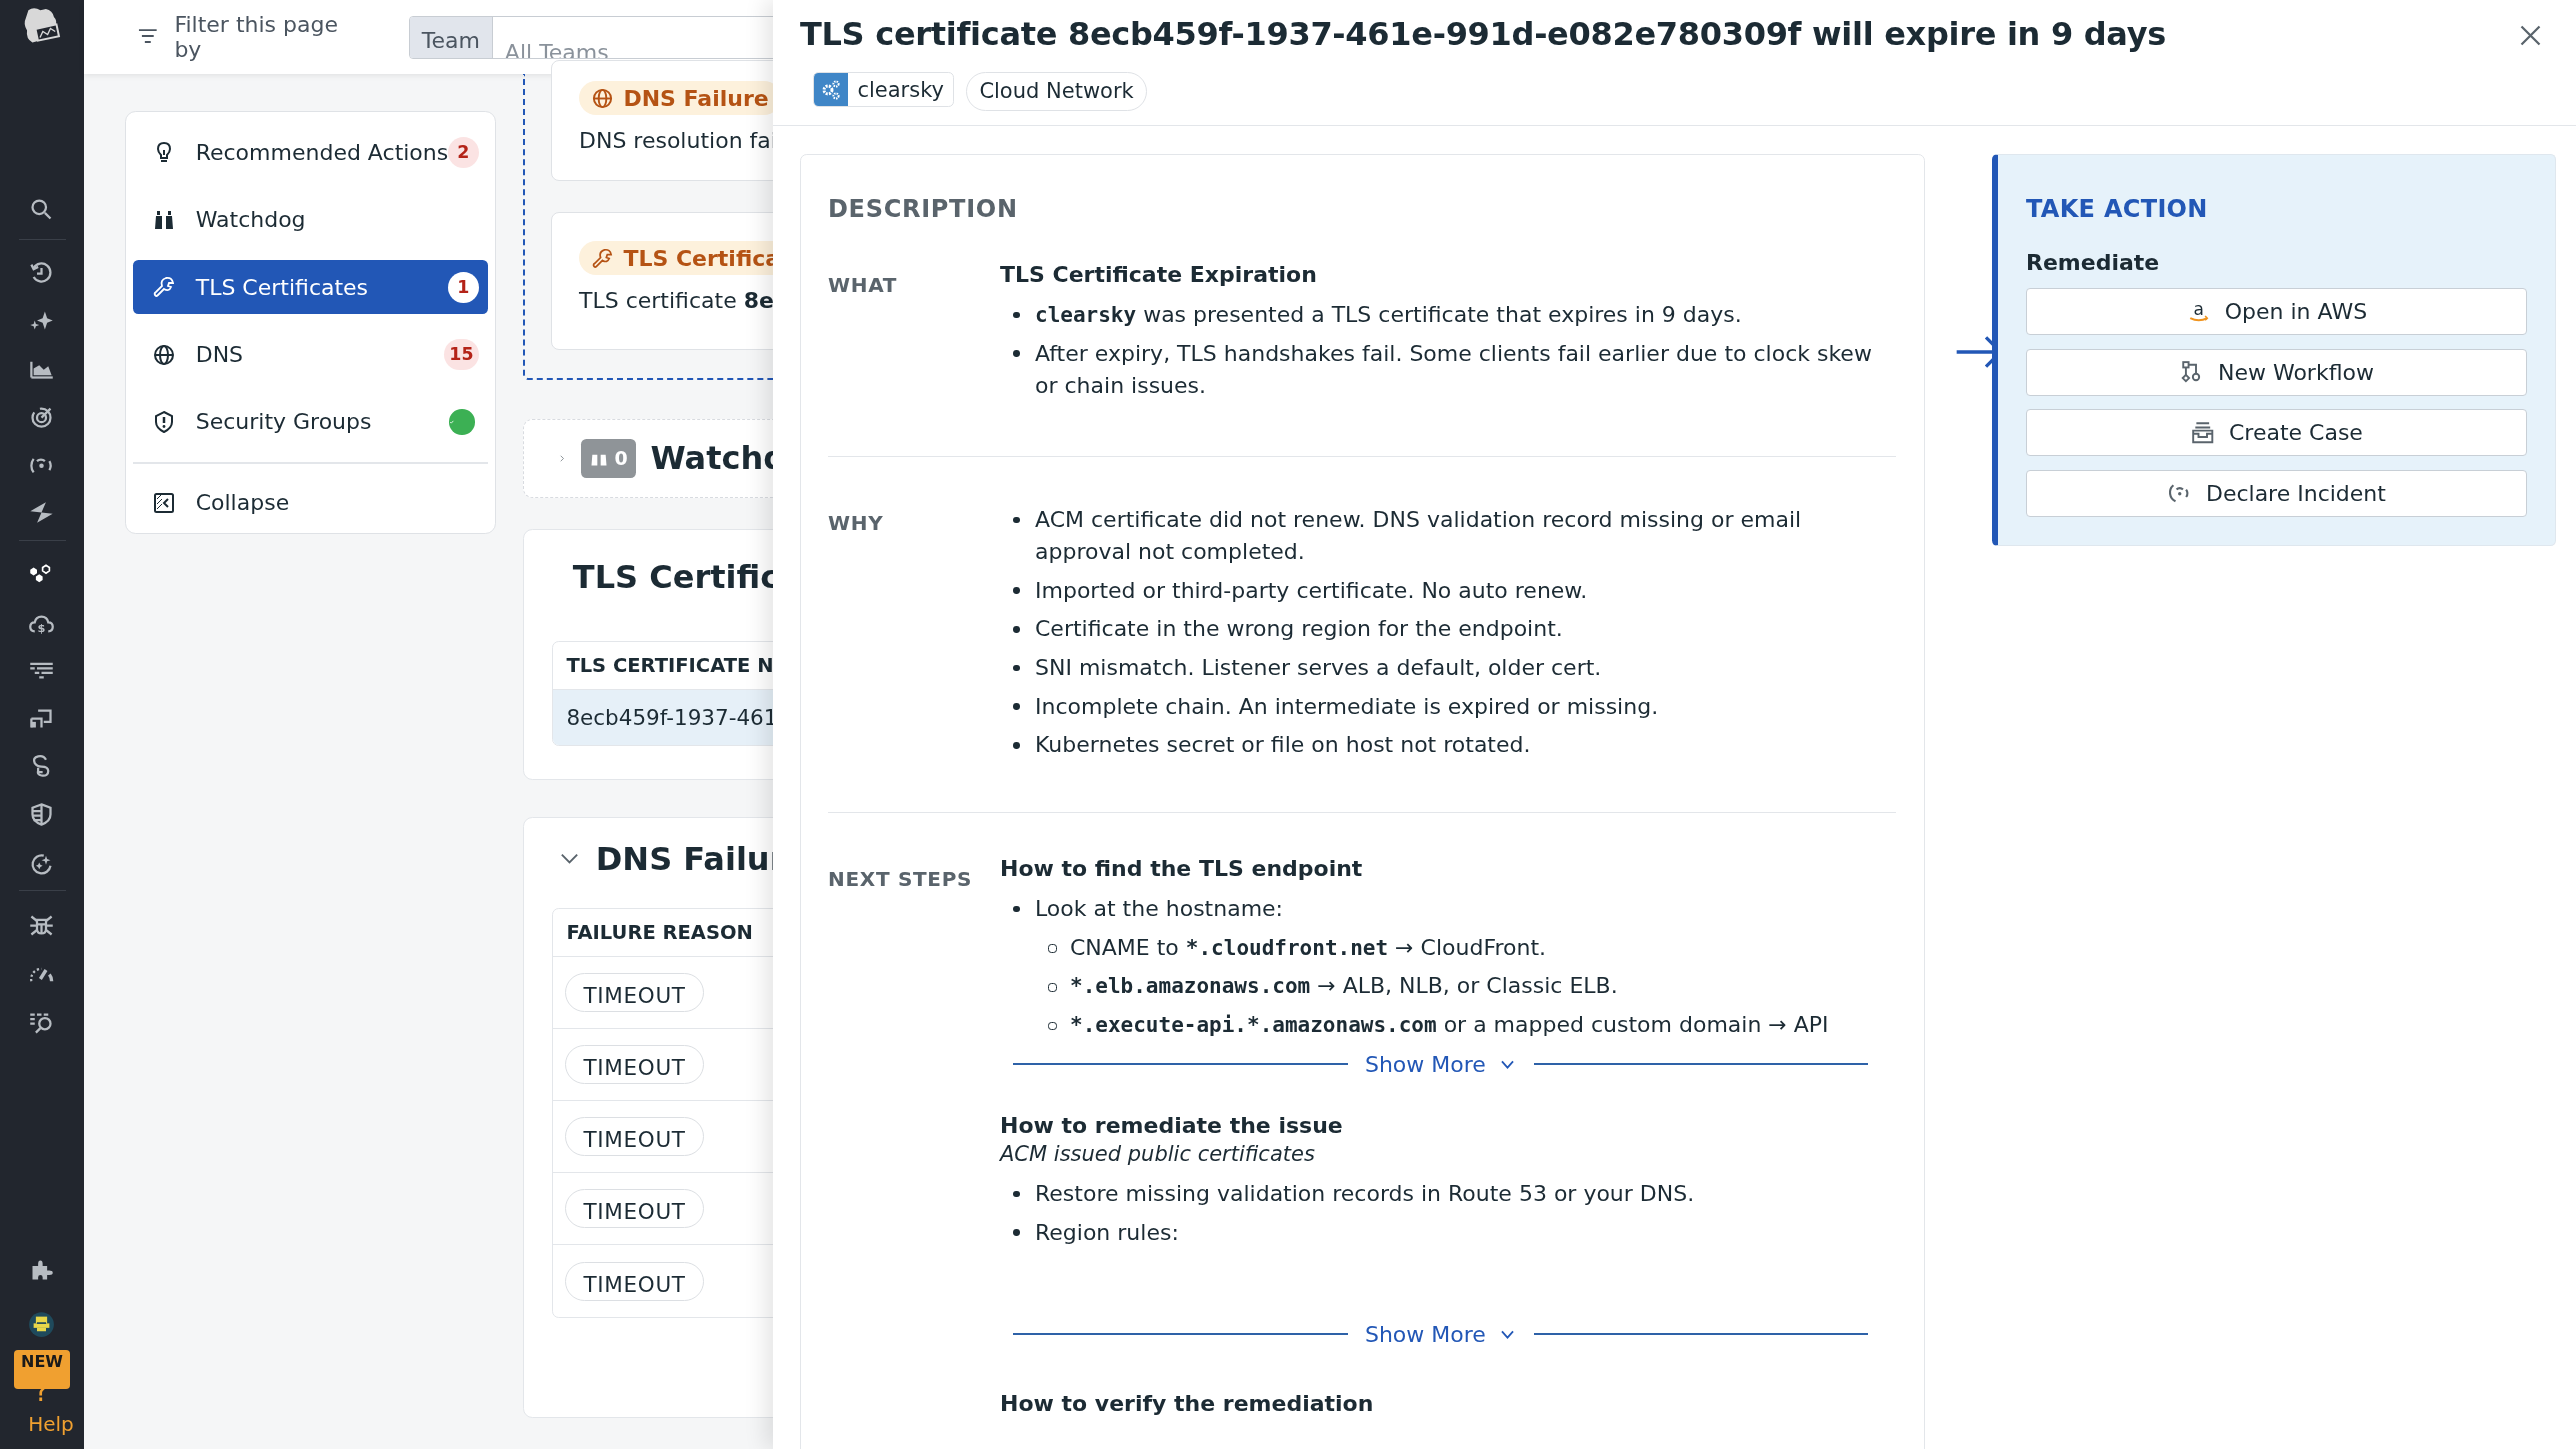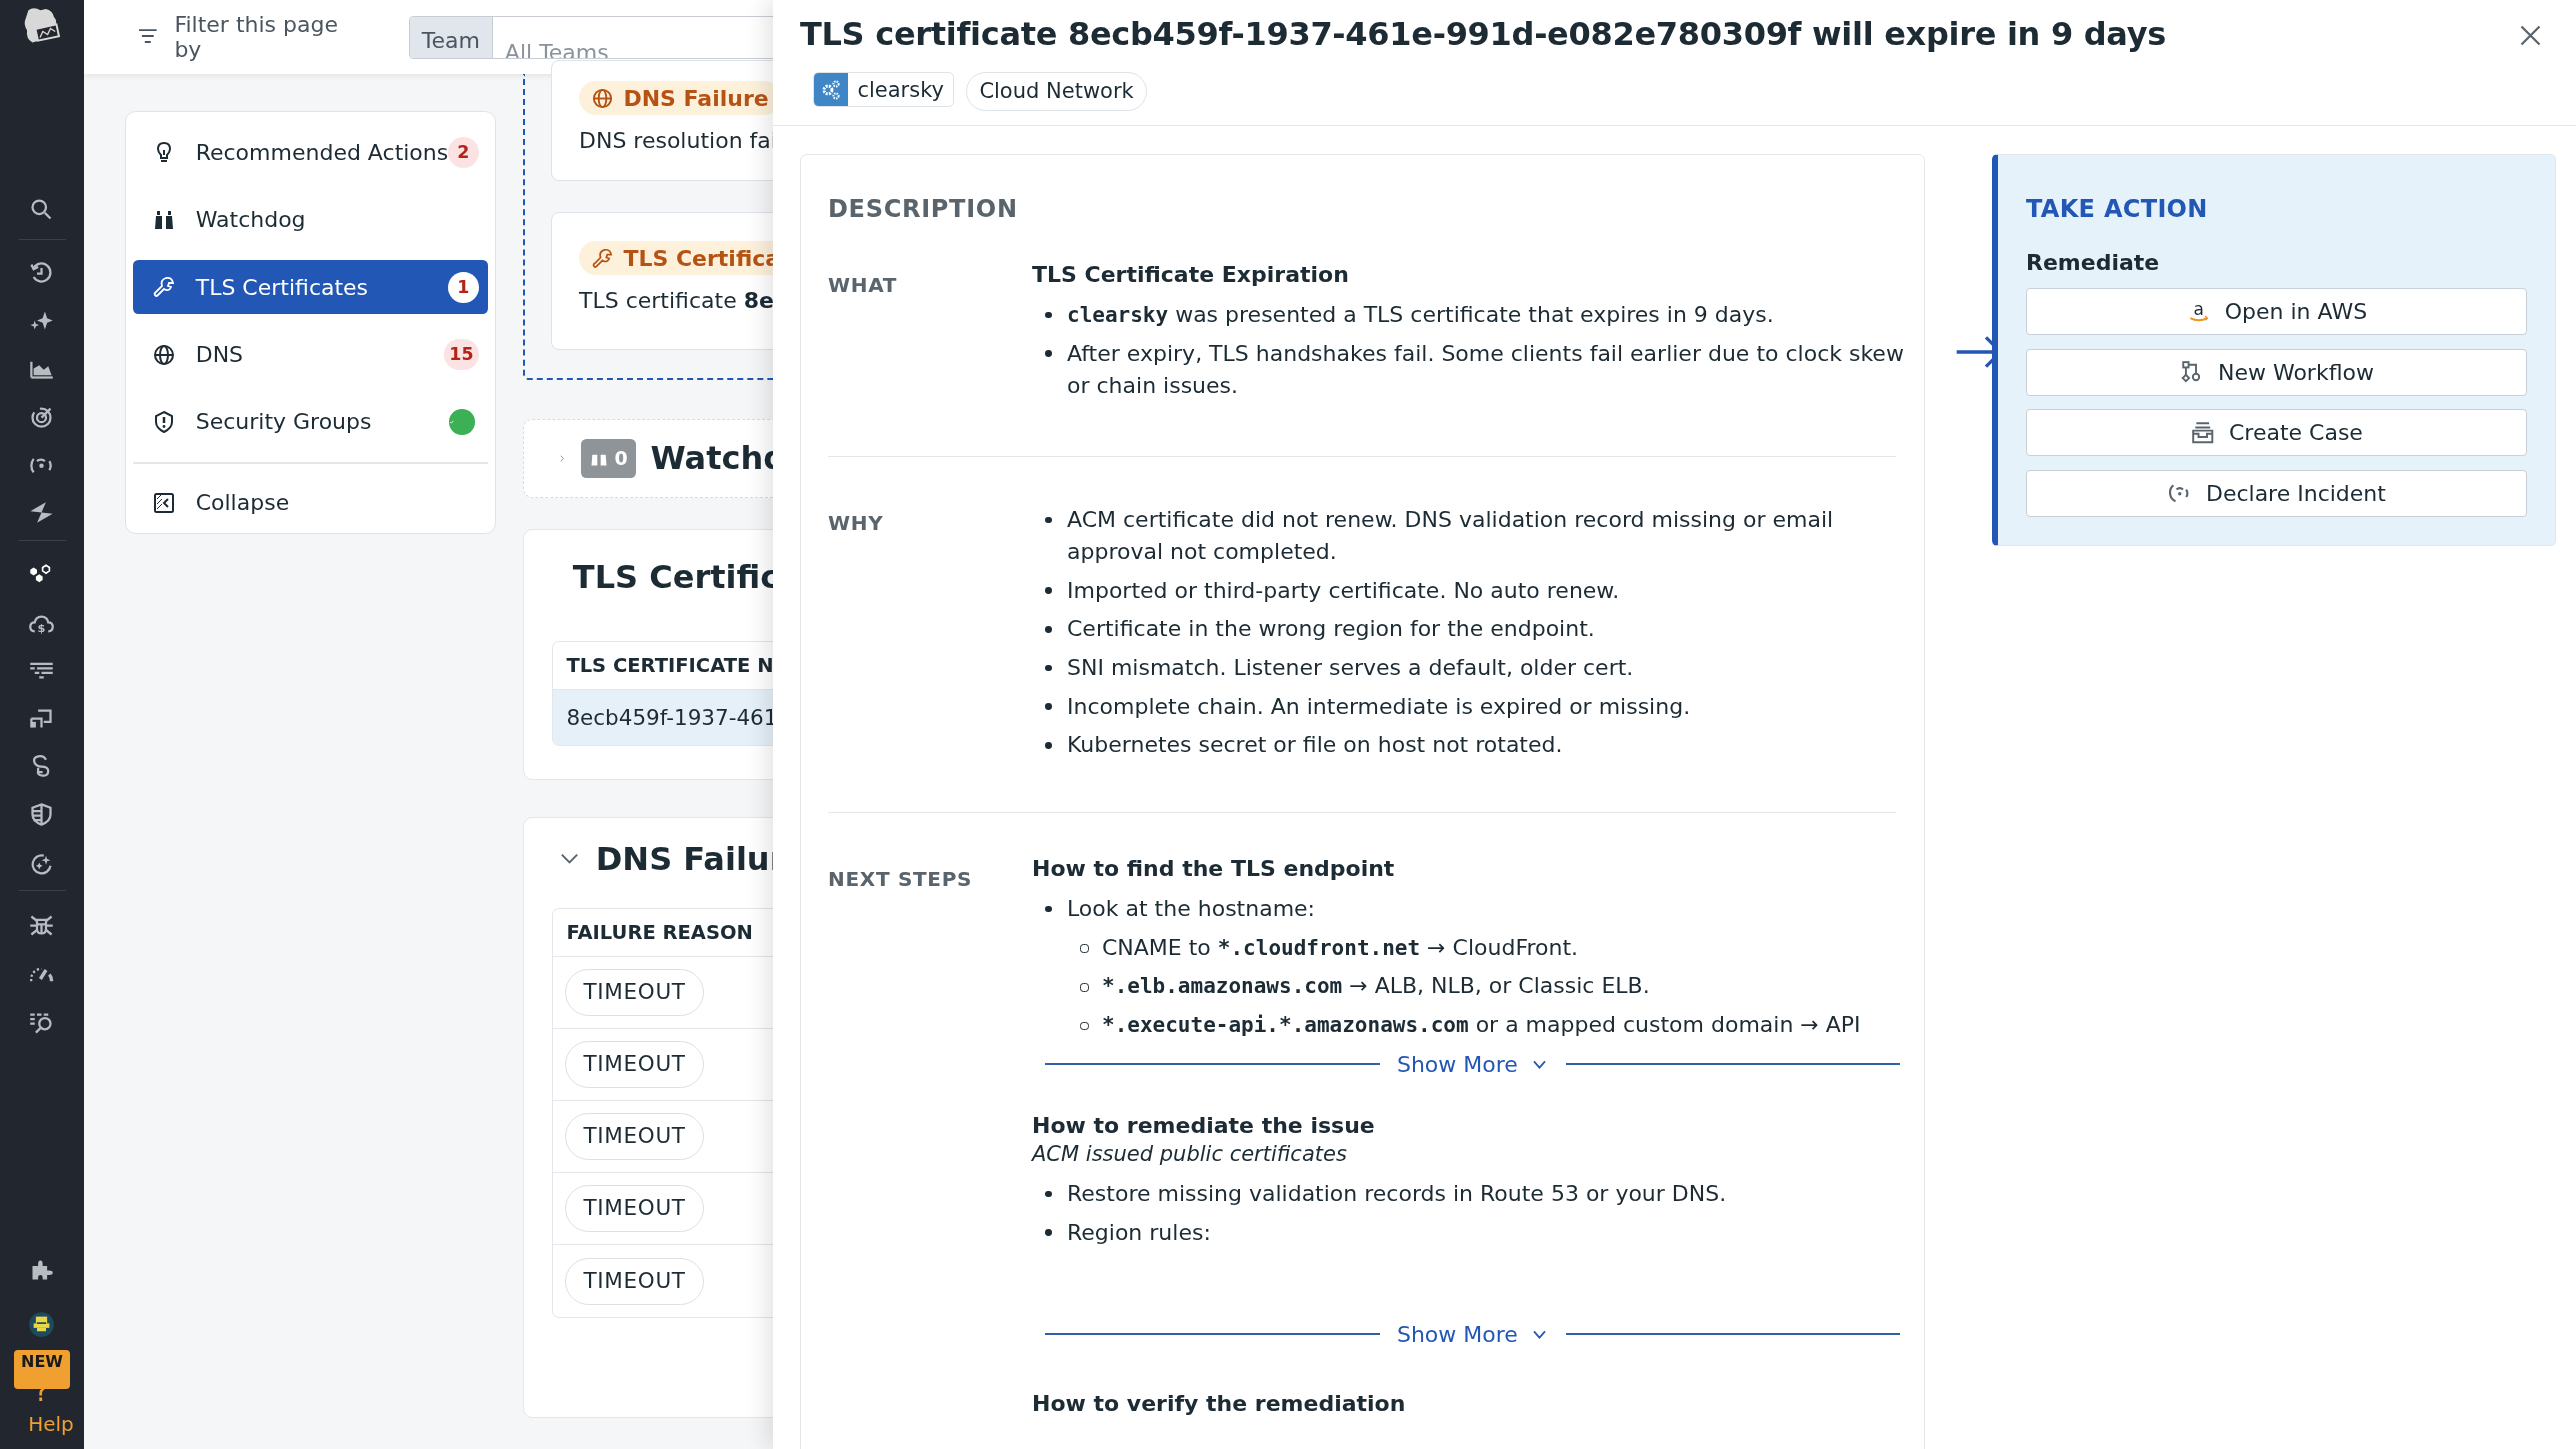--- a/index.html
+++ b/index.html
@@ -48,38 +48,38 @@
   .sec-head .chev { width: 23px; height: 23px; margin-right: 14.8px; }
   .sec-head .title { font-size: 32px; font-weight: bold; color: #1c2b34; }
   .wd-badge { display: inline-flex; align-items: center; height: 39px; padding: 0 8px; background: #8f9498; border-radius: 5.4px; color: #fff; font-size: 19px; font-weight: bold; margin-right: 14.8px; }
   .wd-badge svg { width: 20px; height: 20px; margin-right: 5.4px; }
   .tbl { margin-left: 28px; border: 1.3px solid #e3e6ea; border-radius: 6.7px; overflow: hidden; width: 288px; }
   .tbl .th { height: 48px; line-height: 48px; padding-left: 13.4px; font-size: 19.5px; font-weight: bold; color: #1c2b34; white-space: nowrap; border-bottom: 1.3px solid #e3e6ea; }
   .tbl .td { height: 55px; line-height: 55px; padding-left: 13.4px; font-size: 21.5px; color: #1c2b34; white-space: nowrap; }
   .tbl .td.sel { background: #e6f0f8; }
   .tbl .row { height: 72px; display: flex; align-items: center; padding-left: 12px; border-bottom: 1.3px solid #e3e6ea; }
   .tbl .row:last-child { border-bottom: none; }
-  .timeout { height: 47px; line-height: 44px; padding: 0 17.4px; border: 1.3px solid #dcdfe3; border-radius: 23.5px; font-size: 21.5px; color: #1c2b34; letter-spacing: 0.7px; }
+  .timeout { height: 39px; line-height: 44px; padding: 0 17.4px; border: 1.3px solid #dcdfe3; border-radius: 23.5px; font-size: 21.5px; color: #1c2b34; letter-spacing: 0.7px; }
 
   
   .drawer { position: absolute; left: 773px; top: 0; width: 1803px; height: 1449px; background: #fff; box-shadow: -8px 0 20px rgba(0,0,0,0.10); }
   .drawer .d-title { position: absolute; left: 27px; top: 14.8px; font-size: 32px; font-weight: bold; color: #1c2b34; white-space: nowrap; letter-spacing: -0.3px; }
   .drawer .close { position: absolute; right: 32px; top: 21.5px; width: 27px; height: 27px; }
   .drawer .tags { position: absolute; left: 40px; top: 72px; display: flex; gap: 12px; }
   .tag-svc { display: flex; align-items: center; height: 35px; border: 1.3px solid #dfe2e6; border-radius: 5.4px; overflow: hidden; }
   .tag-svc .svc-ico { width: 34px; height: 35px; background: #3f86c7; display: flex; align-items: center; justify-content: center; }
   .tag-svc .svc-name { font-size: 21px; padding: 0 9.4px; color: #1c2b34; }
   .tag-pill { height: 39px; line-height: 36px; border: 1.3px solid #dfe2e6; border-radius: 19.5px; padding: 0 12px; font-size: 21px; color: #1c2b34; }
   .drawer .hdr-line { position: absolute; left: 0; top: 125px; width: 1803px; height: 1.3px; background: #e3e6ea; }
 
   .desc { position: absolute; left: 27px; top: 154px; width: 1125px; height: 1315px; border: 1.3px solid #e3e6ea; border-radius: 6.7px; padding: 0 27px; overflow: hidden; }
   .desc .desc-h { position: absolute; left: 27px; top: 40px; font-size: 24px; font-weight: bold; color: #5a646c; letter-spacing: 0.7px; }
   .desc .blk { position: absolute; left: 27px; width: 1068px; }
   .desc .lbl { position: absolute; left: 0; font-size: 20px; font-weight: bold; color: #5a646c; letter-spacing: 0.7px; }
-  .desc .body { position: absolute; left: 204px; width: 885px; }
+  .desc .body { position: absolute; left: 172px; width: 885px; }
   .desc .sub-h { font-size: 22px; font-weight: bold; color: #1c2b34; }
   .desc .sub-i { font-size: 21px; font-style: italic; color: #1c2b34; margin-top: 4px; }
   .desc ul { list-style: none; margin-top: 12px; }
   .desc li { position: relative; padding-left: 35px; font-size: 22px; line-height: 32px; color: #1c2b34; margin-bottom: 6.7px; }
   .desc li::before { content: ""; position: absolute; left: 13.4px; top: 12.7px; width: 6.7px; height: 6.7px; border-radius: 3.4px; background: #1c2b34; }
   .desc li.sub { padding-left: 70px; }
   .desc li.sub::before { left: 48px; width: 6.7px; height: 6.7px; background: transparent; border: 1.3px solid #1c2b34; }
   .desc code { font-family: "DejaVu Sans Mono", "Liberation Mono", monospace; font-weight: bold; font-size: 21px; }
   .desc .hr { position: absolute; left: 27px; width: 1068px; height: 1.3px; background: #e3e6ea; }
   .show-more { position: relative; margin-left: 13.4px; width: 855px; height: 34px; display: flex; align-items: center; }

